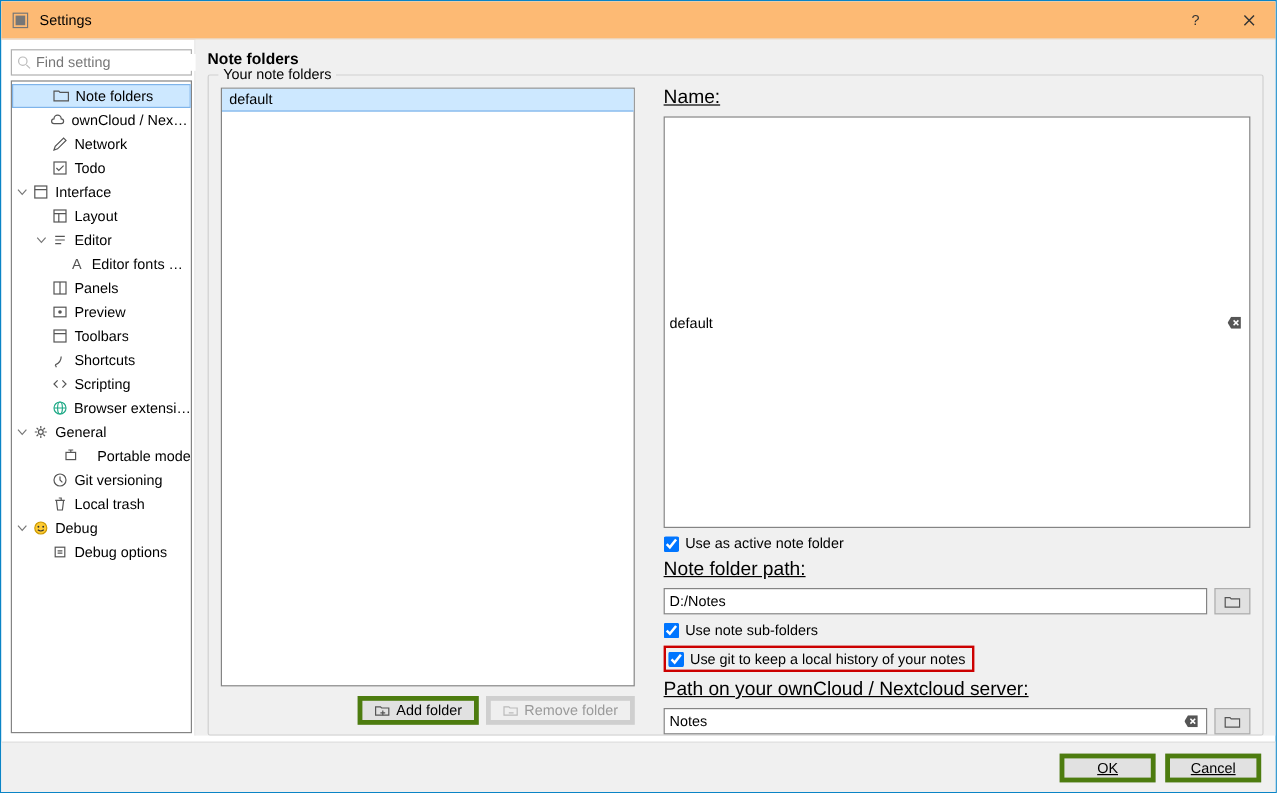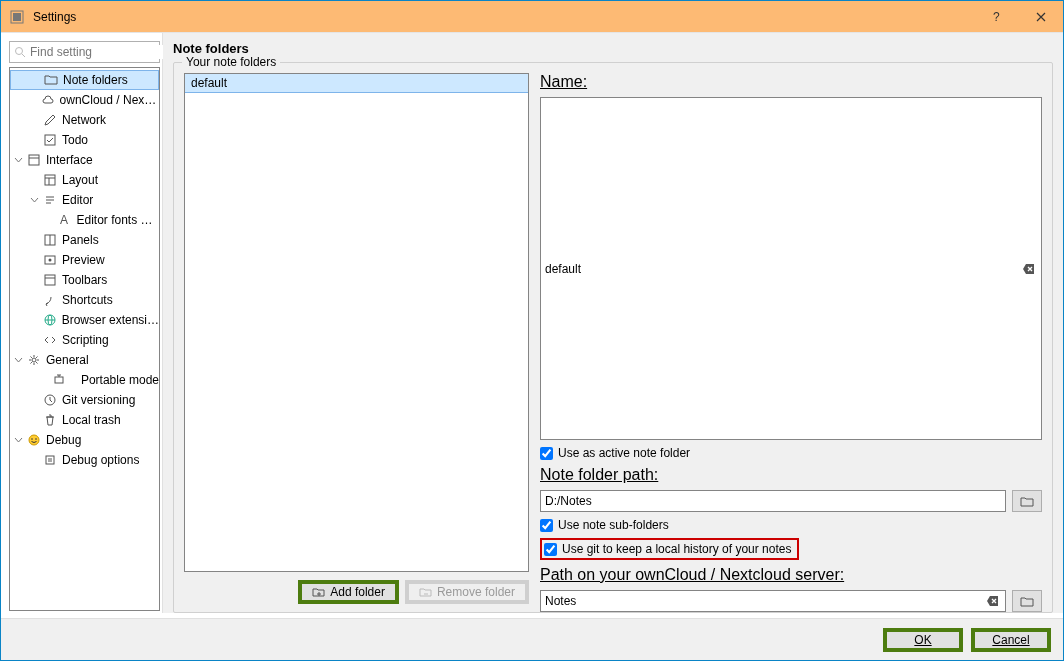--- a/index.html
+++ b/index.html
@@ -24,21 +24,21 @@
 .tree-item.selected { background: #cde8ff; border: 1px solid #7eb4ea; height:20px; }
 .tree-item .expander { width: 12px; font-size: 9px; color: #888; text-align: center; }
 .tree-item .icon { width: 16px; display: flex; align-items: center; justify-content: center; margin-right: 4px; }
 .tree-item .label { overflow: hidden; text-overflow: ellipsis; }
 .lvl1 { padding-left: 20px; }
 .lvl2 { padding-left: 36px; }
 
 
 .panel { flex: 1; padding: 8px 10px 0 10px; display: flex; flex-direction: column; background: #f0f0f0; }
 .panel h2 { font-size: 13px; font-weight: bold; margin-bottom: 6px; }
-.group-box { flex: 1; border: 1px solid #d0d0d0; border-radius: 2px; padding: 10px 10px 0 10px; display: flex; gap: 11px; position: relative; background: #f0f0f0; }
+.group-box { flex: 1; border: 1px solid #d0d0d0; border-radius: 2px; padding: 10px 10px 0 10px; display: flex; gap: 24px; position: relative; background: #f0f0f0; }
 .group-title { position: absolute; top: -8px; left: 8px; background: #f0f0f0; padding: 0 4px; font-size: 12px; }
 
 .folder-list { width: 345px; display: flex; flex-direction: column; }
 .listbox { flex: 1; border: 1px solid #848484; background: #fff; }
 .list-item { padding: 2px 6px; }
 .list-item.selected { background: #cde8ff; border-bottom: 1px solid #7eb4ea; }
 .list-btns { display: flex; justify-content: flex-end; gap: 6px; padding: 8px 0; }
 .qbtn { border: 4px solid #4d7c0f; background: #e1e1e1; padding: 3px 10px; display: inline-flex; align-items: center; gap: 4px; cursor: default; height: 24px; }
 .qbtn.disabled { color: #9a9a9a; border-color: #cfcfcf; background: #efefef; }
 
@@ -218,35 +218,35 @@
             <svg width="14" height="14" viewBox="0 0 14 14">
               <path d="M3 11 q5 -2 5 -7 M3 11 l2 -1 M3 11 l1 2" fill="none" stroke="#555"></path>
             </svg>
           </span>
           <span class="label">Shortcuts</span>
         </div>
         <div class="tree-item lvl1" style="padding-left: 20px;">
           <span class="expander"></span>
           <span class="icon">
             <svg width="14" height="14" viewBox="0 0 14 14">
+              <path d="M5 4 l-3 3 3 3 M9 4 l3 3 -3 3" fill="none" stroke="#555"></path>
+            </svg>
+          </span>
+          <span class="label">Scripting</span>
+        </div>
+        <div class="tree-item lvl1" style="padding-left: 20px;">
+          <span class="expander"></span>
+          <span class="icon">
+            <svg width="14" height="14" viewBox="0 0 14 14">
               <circle cx="7" cy="7" r="5" fill="none" stroke="#2a8"></circle>
               <ellipse cx="7" cy="7" rx="2" ry="5" fill="none" stroke="#2a8"></ellipse>
               <line x1="2" y1="7" x2="12" y2="7" stroke="#2a8"></line>
             </svg>
           </span>
           <span class="label">Browser extension</span>
-        </div>
-        <div class="tree-item lvl1" style="padding-left: 20px;">
-          <span class="expander"></span>
-          <span class="icon">
-            <svg width="14" height="14" viewBox="0 0 14 14">
-              <path d="M5 4 l-3 3 3 3 M9 4 l3 3 -3 3" fill="none" stroke="#555"></path>
-            </svg>
-          </span>
-          <span class="label">Scripting</span>
         </div>
         <div class="tree-item" style="padding-left: 4px;">
           <span class="expander">
             <svg width="9" height="9" viewBox="0 0 9 9">
               <path d="M1 2 l3.5 4 3.5-4" fill="none" stroke="#777"></path>
             </svg>
           </span>
           <span class="icon">
             <svg width="14" height="14" viewBox="0 0 14 14">
               <circle cx="7" cy="7" r="2" fill="none" stroke="#555"></circle>

